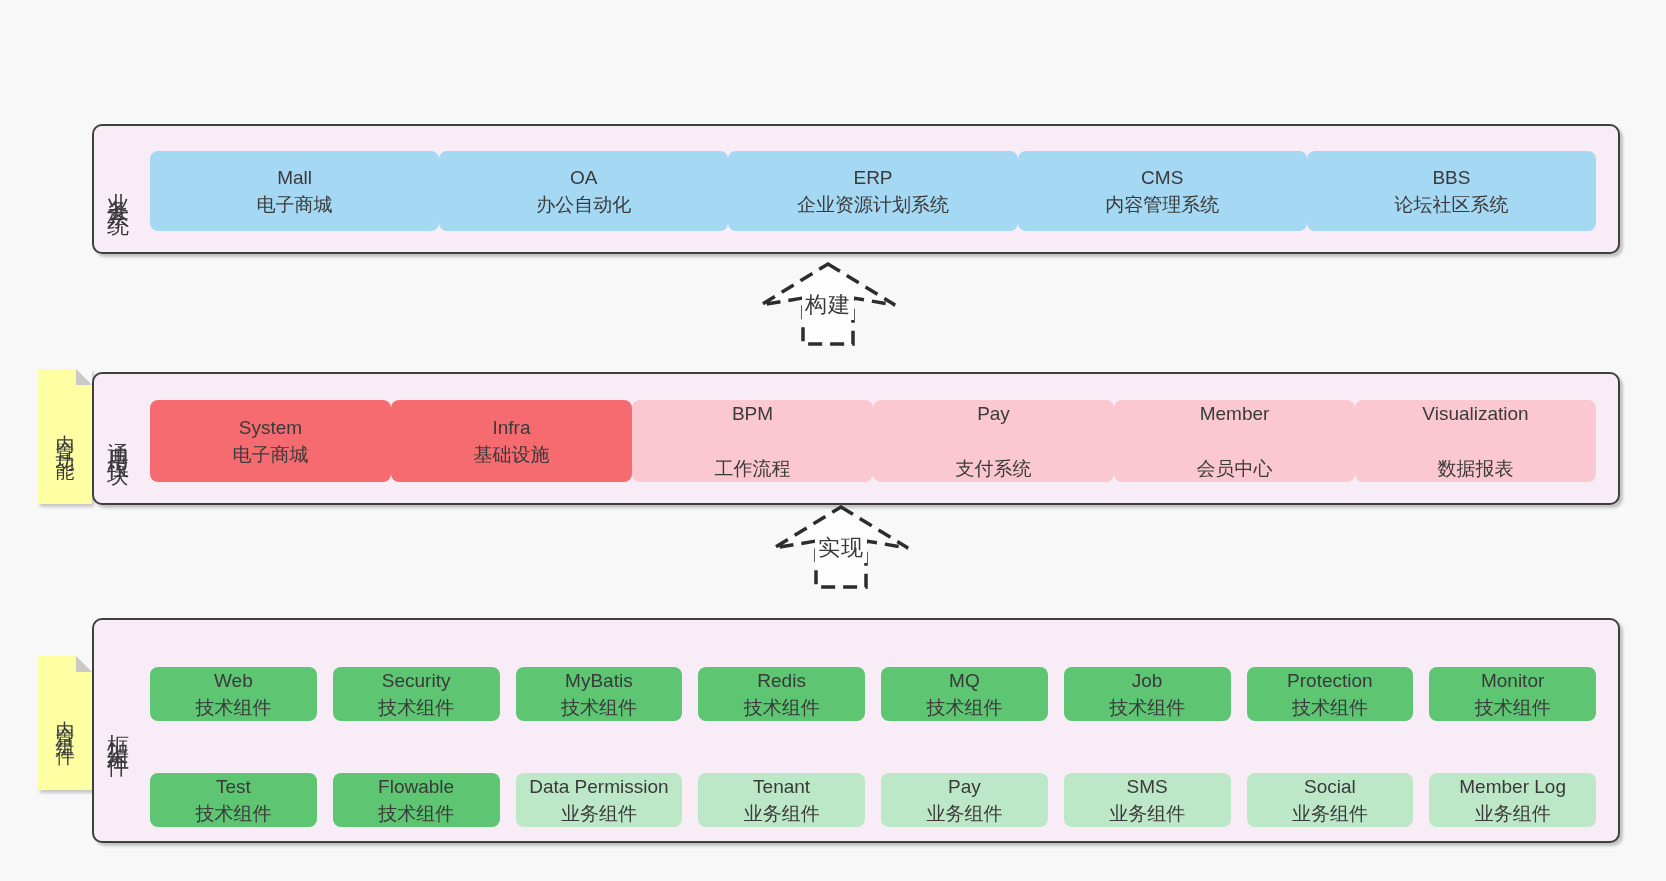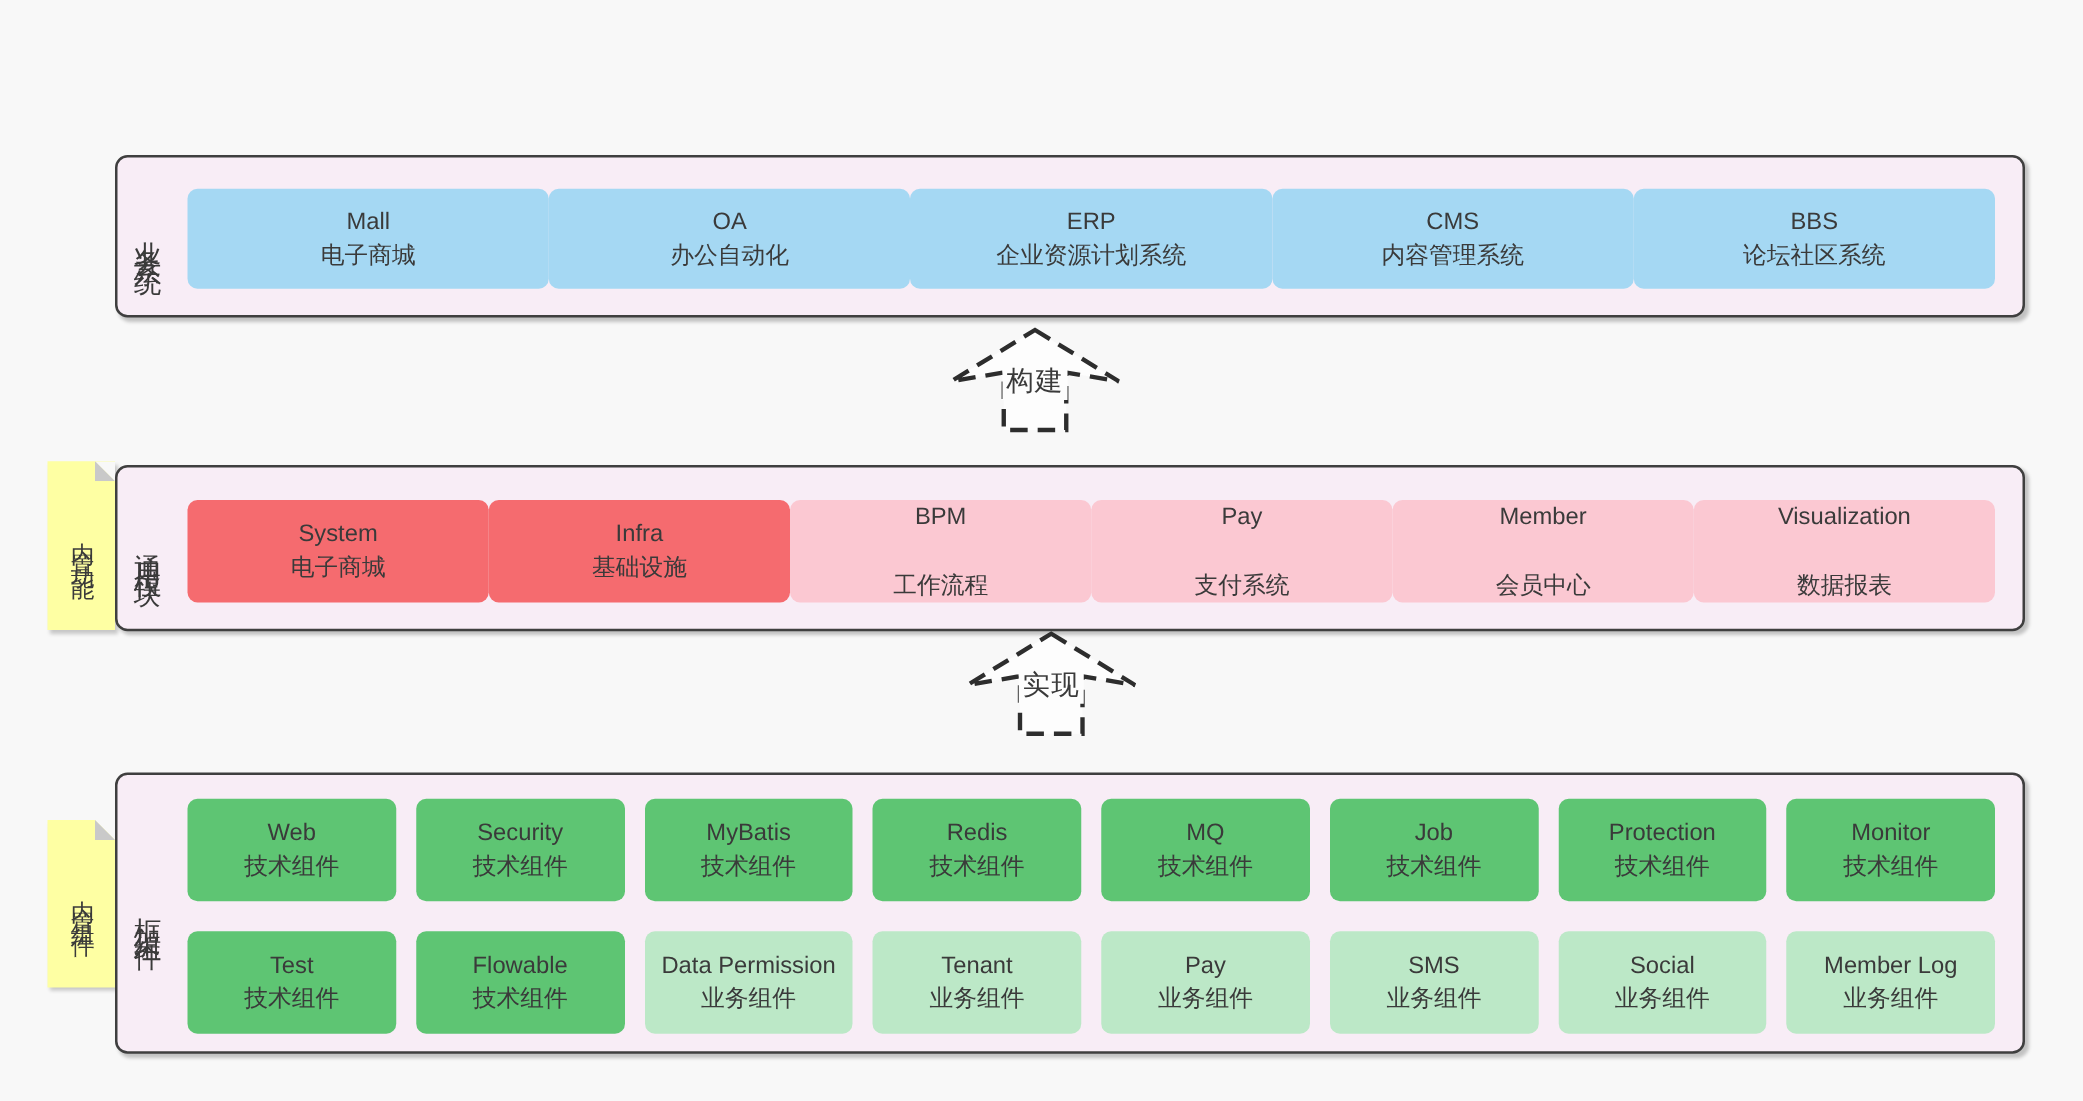--- a/index.html
+++ b/index.html
@@ -23,21 +23,21 @@
   .layer-framework{top:618px;height:225px;}
   .layer-label{
     position:absolute;left:9px;top:50%;transform:translateY(-50%);
     writing-mode:vertical-rl;text-orientation:upright;
     font-size:22px;letter-spacing:7px;white-space:nowrap;
   }
   
   .boxes{position:absolute;left:56px;right:22px;display:flex;}
   .layer-business .boxes{top:25px;height:80px;}
   .layer-common .boxes{top:26px;height:82px;}
-  .row{position:absolute;left:56px;right:22px;display:flex;gap:16px;height:82px;}
+  .row{position:absolute;left:56px;right:22px;display:flex;gap:16px;height:82px;align-items:flex-end;}
   .row-1{top:19px;}
   .row-2{top:125px;}
   .box{
     flex:1;border-radius:8px;box-sizing:border-box;
     display:flex;flex-direction:column;align-items:center;justify-content:center;
     text-align:center;font-size:19px;line-height:27px;padding:0 10px;
   }
   .v-blue{background:var(--blue,#a5d8f3);}
   .v-red{background:var(--red,#f56b6f);}
   .v-pink{background:var(--pink,#fbc8d2);justify-content:space-between;}

